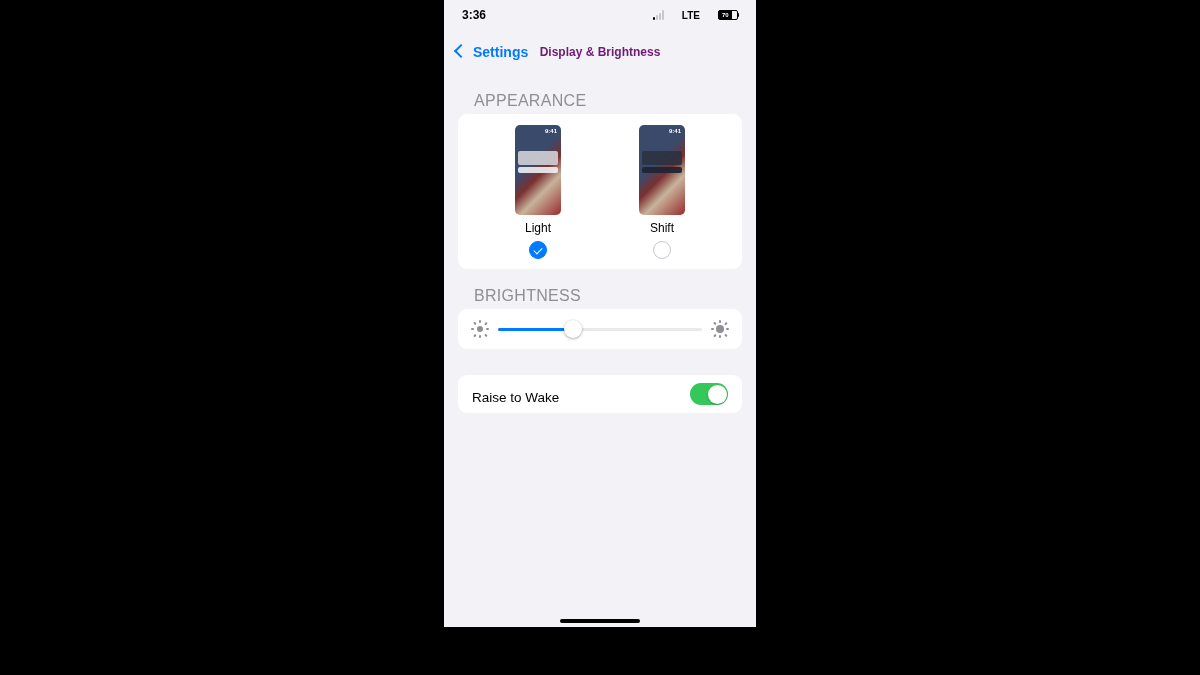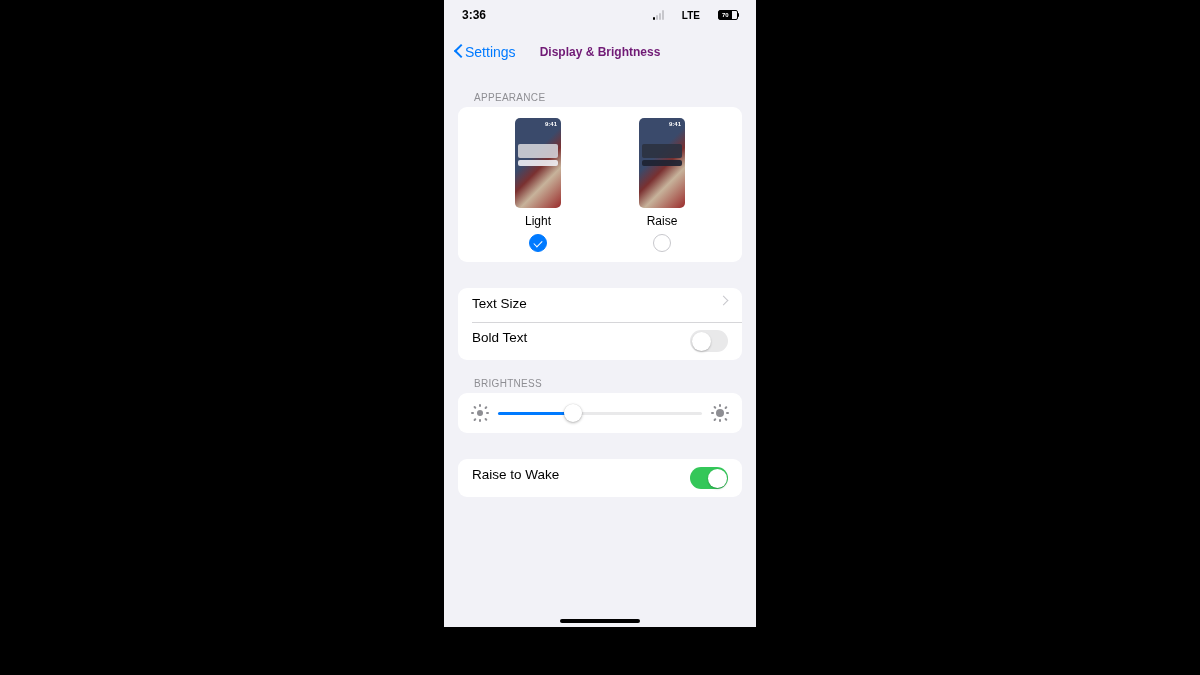--- a/index.html
+++ b/index.html
@@ -48,49 +48,49 @@
   .battery-text { position:absolute; font-size:6px; color:#fff; font-weight:700; left:3px;}
   
   .nav {
     height: 44px;
     display: flex;
     align-items: center;
     padding: 0 10px;
     position: relative;
   }
   .back {
-    display: flex; align-items: center; gap: 2px;
-    color: #007aff; font-size: 14px;
+    display: flex; align-items: center; gap: 10px;
+    color: #007aff; font-size: 14px; font-weight: bold;
   }
   .chevron-left {
     width: 9px; height: 16px; position: relative;
   }
   .chevron-left::before {
     content:""; position:absolute; left:2px; top:2px;
     width:8px; height:8px; border-left:2px solid #007aff; border-bottom:2px solid #007aff;
     transform: rotate(45deg);
   }
   .title {
     position: absolute; left: 50%; transform: translateX(-50%);
     font-size: 12px; font-weight: 600; color:#701a75;
     white-space: nowrap;
   }
   .scroll { flex:1; overflow-y:auto; overflow-x:hidden; }
   .scroll::-webkit-scrollbar{display:none;}
   .section-label {
-    font-size: 10px; color:#8e8e93; letter-spacing:0.3px;
+    font-size: 16px; color:#8e8e93; letter-spacing:0.3px;
     padding: 18px 30px 4px;
   }
   .card {
     background:#fff; margin: 0 14px; border-radius: 9px; overflow:hidden;
   }
   .card + .card { margin-top: 26px; }
   .section-label + .card { margin-top: 0; }
   .row {
-    display:flex; align-items:flex-start; justify-content:space-between;
+    display:flex; align-items:flex-end; justify-content:space-between;
     padding: 8px 14px; min-height: 34px;
     font-size: 13.5px; color:#000;
     position:relative;
   }
   .row + .row::before {
     content:""; position:absolute; top:0; left:14px; right:0; height:0.5px; background:#d6d6d9;
   }
   .row .value { color:#8e8e93; font-size:13.5px; display:flex; align-items:center; gap:5px;}
   .chevron-right {
     width:7px; height:11px; position:relative; flex-shrink:0;
@@ -223,40 +223,26 @@
           </div>
           <span class="opt-label">Light</span>
           <span class="radio checked"></span>
         </div>
         <div class="opt">
           <div class="preview dark">
             <span class="t">9:41</span>
             <div class="widget"></div>
               <div class="widget2"></div>
           </div>
-          <span class="opt-label">Raise</span>
+          <span class="opt-label">Shift</span>
           <span class="radio"></span>
         </div>
       </div>
     </div>
 
-    <div class="card">
-      <div class="row">
-        <span>Text Size</span>
-        <span class="value">
-            <span class="chevron-right"></span>
-          </span>
-      </div>
-      <div class="row">
-        <span>Bold Text</span>
-        <div class="toggle">
-            <div class="knob"></div>
-          </div>
-      </div>
-    </div>
 
     <div class="section-label">BRIGHTNESS</div>
     <div class="card brightness-card">
       <div class="sun-icon small">
         <span class="ray r1"></span>
           <span class="ray r2"></span>
           <span class="ray r3"></span>
           <span class="ray r4"></span>
         <span class="ray r5"></span>
           <span class="ray r6"></span>

